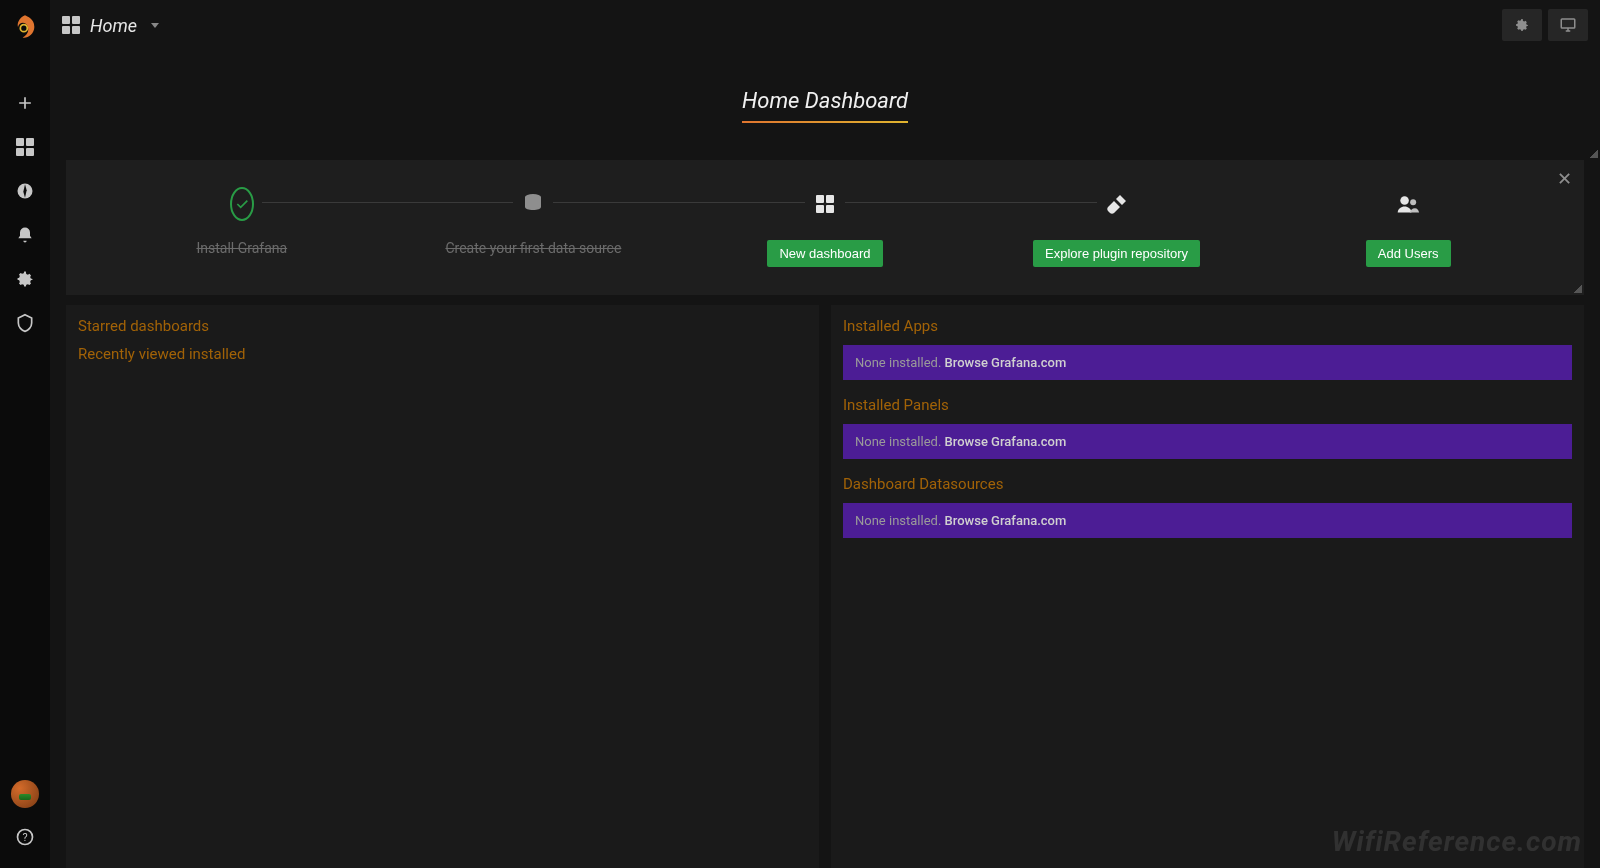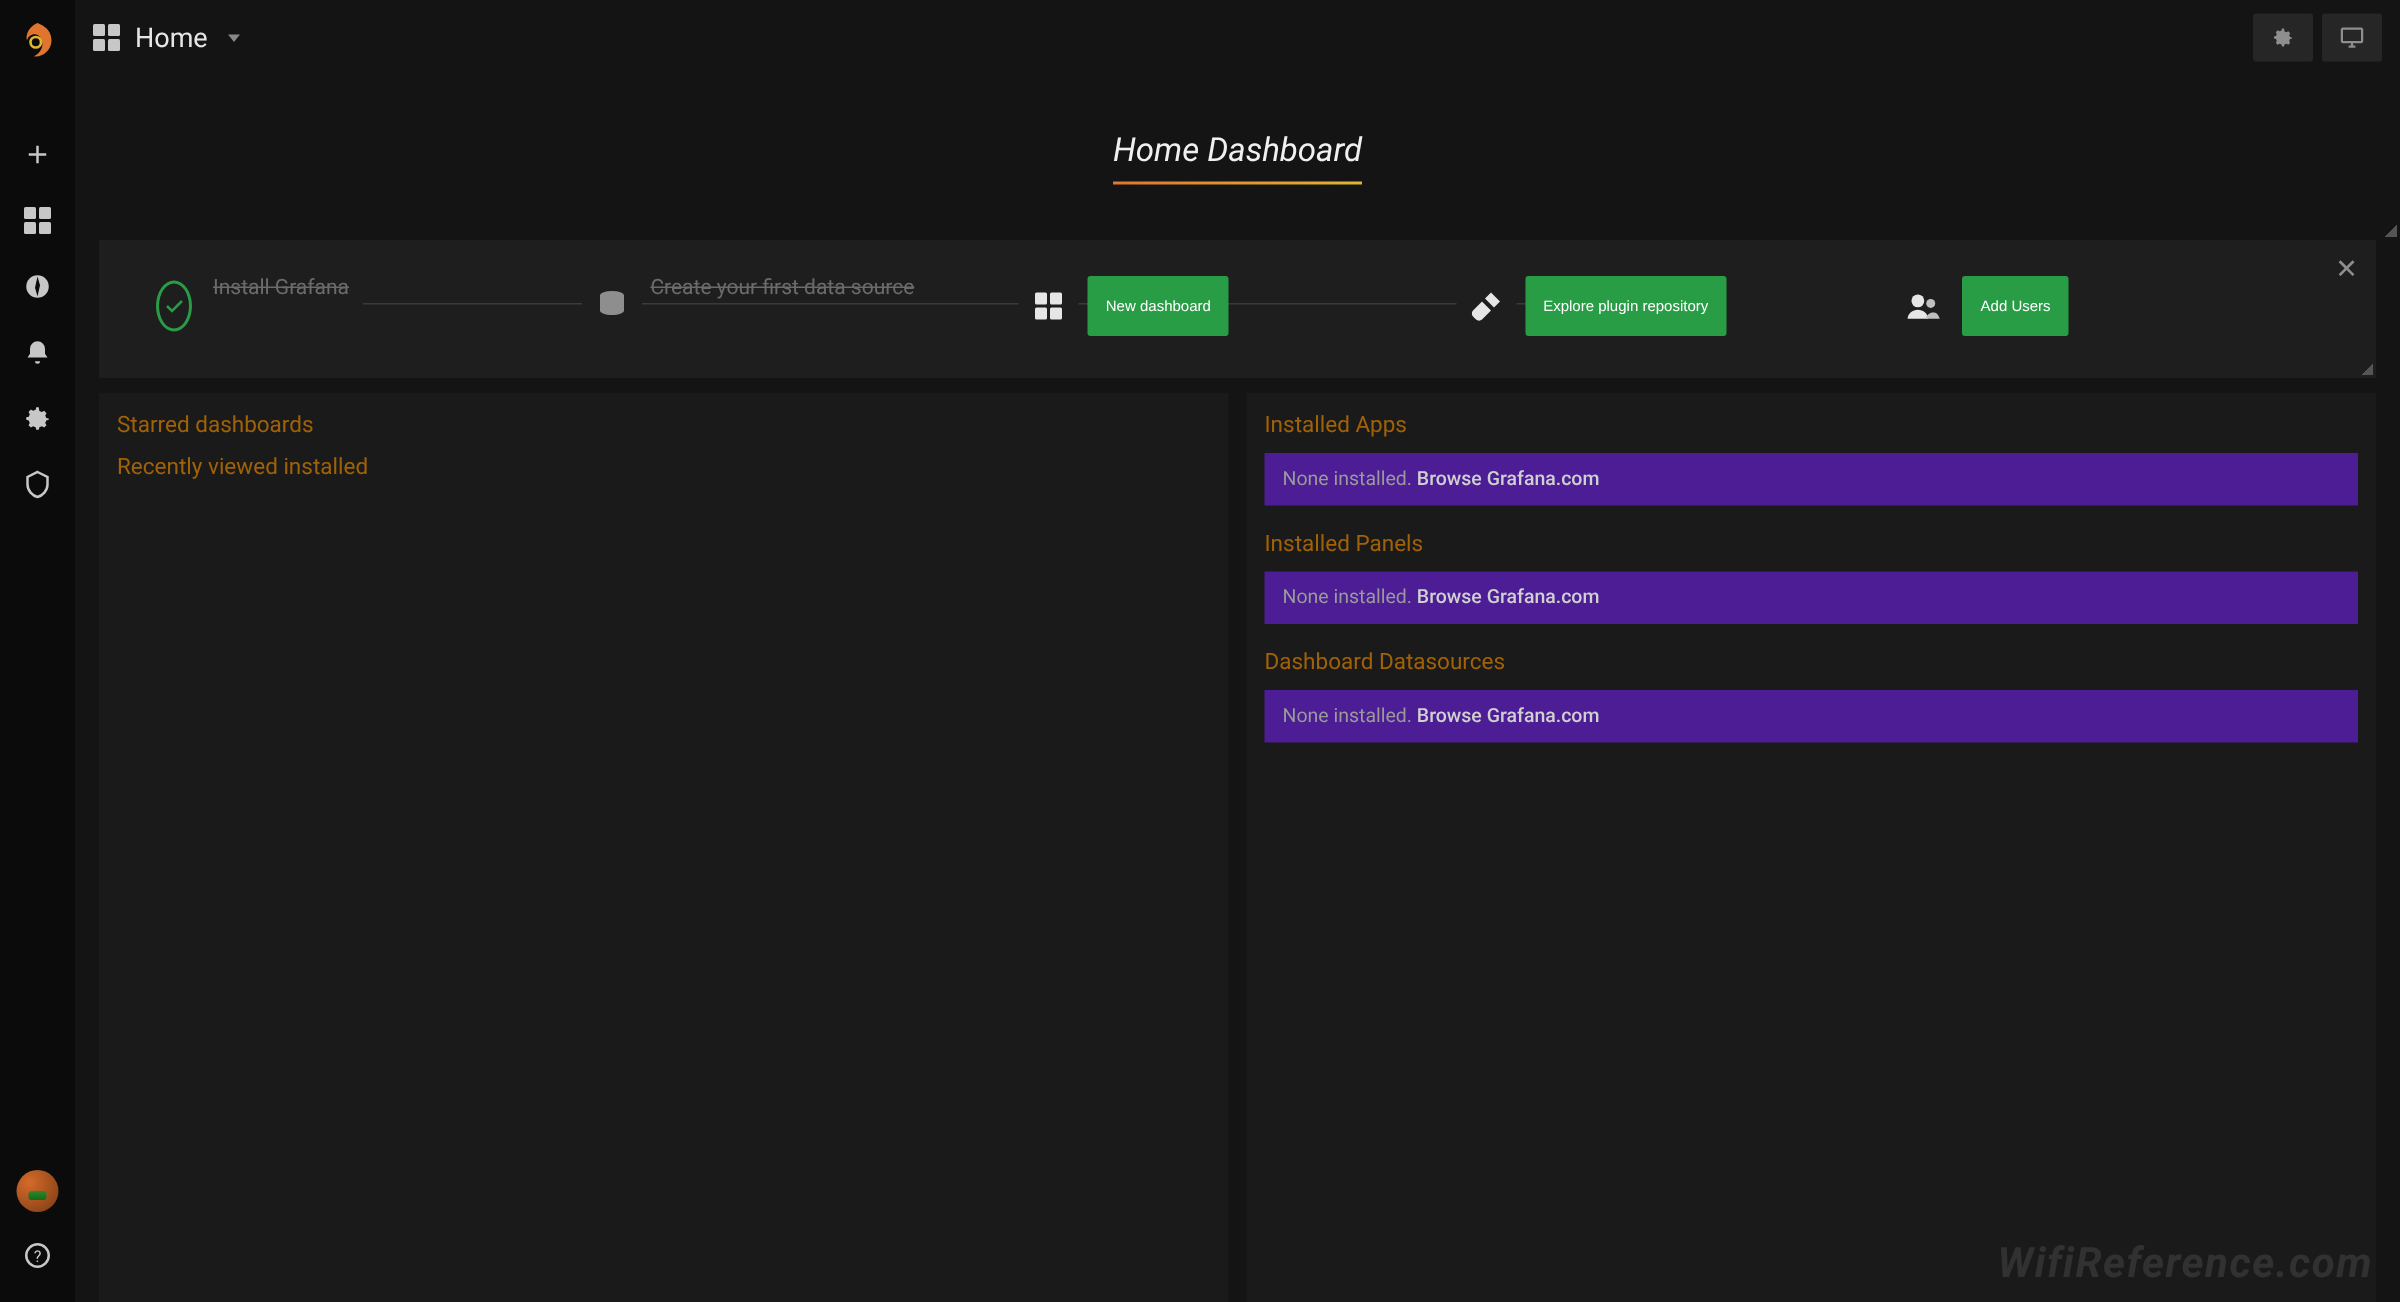--- a/index.html
+++ b/index.html
@@ -11,45 +11,45 @@
   .nav-icons { display: flex; flex-direction: column; align-items: center; gap: 22px; margin-top: 40px; }
   .nav-icon { width: 22px; height: 22px; display:flex; align-items:center; justify-content:center; cursor:pointer; }
   .nav-icon svg { fill: #c7c7c7; }
   .sidebar-spacer { flex: 1; }
   .sidebar-bottom { display:flex; flex-direction:column; align-items:center; gap:18px; margin-bottom: 20px; }
   .avatar { width: 28px; height:28px; border-radius:50%; background: radial-gradient(circle at 30% 30%, #d46b2a, #7a3a14); position:relative; cursor:pointer; }
   .avatar::after { content:""; position:absolute; left:8px; top:14px; width:12px; height:6px; background: linear-gradient(#2a8a2a,#196619); border-radius:2px; }
   .help-icon { width:22px; height:22px; display:flex; align-items:center; justify-content:center; cursor:pointer; }
 
   
-  .topbar { position: fixed; left: 50px; top: 0; right: 0; height: 50px; display: flex; align-items: center; padding: 4px 12px; background:#141414; }
+  .topbar { position: fixed; left: 50px; top: 0; right: 0; height: 50px; display: flex; align-items: center; padding: 4px 12px; background:#141414;font-style:italic; }
   .topbar-left { display:flex; align-items:center; gap:10px; cursor:pointer; }
   .grid4 { width:18px; height:18px; display:grid; grid-template-columns:1fr 1fr; grid-template-rows:1fr 1fr; gap:2px; }
   .grid4 span { background:#c7c7c7; border-radius:1px; }
   .topbar-title { font-size:18px; color:#e6e6e6; }
   .caret-down { width:0; height:0; border-left:4px solid transparent; border-right:4px solid transparent; border-top:5px solid #888; margin-left:4px; }
   .topbar-spacer { flex:1; }
   .topbar-right { display:flex; gap:6px; }
   .topbar-btn { width:40px; height:32px; background:#262626; display:flex; align-items:center; justify-content:center; cursor:pointer; border-radius:2px; }
 
   
   .main { position:absolute; left:50px; top:50px; right:0; bottom:0; background:#141414; }
   .hero { height:110px; display:flex; align-items:center; justify-content:center;font-style:italic; }
   .hero h1 { font-size:22px; font-weight:400; color:#f0f0f0; padding-bottom:8px; border-bottom:2px solid; border-image: linear-gradient(to right, #e0752f, #e0b52f) 1; }
 
   
   .steps-panel { position:relative; margin:0 16px 10px 16px; background:#1e1e1e; padding:24px 30px 28px 30px; }
   .steps-close { position:absolute; right:12px; top:8px; font-size:18px; color:#8e8e8e; cursor:pointer; }
   .steps-row { display:flex; align-items:flex-start; justify-content:space-between; }
-  .step { flex:1; display:flex; flex-direction:row; gap:6px; position:relative; }
+  .step { flex:1; display:flex; flex-direction:column; align-items:center; gap:16px; position:relative; }
   .step-line { position:absolute; top:18px; left:50%; right:-50%; height:1px; background:#3a3a3a; z-index:0; }
   .step:last-child .step-line { display:none; }
   .step-icon { width:40px; height:40px; display:flex; align-items:center; justify-content:center; z-index:1; background:#1e1e1e; padding:0 8px; }
   .step-label-done { color:#6b6b6b; text-decoration: line-through; font-size:14px; }
-  .step-btn { background:#299c46; color:#fff; border:none; padding:6px 12px; font-size:10px; cursor:pointer; border-radius:2px; }
+  .step-btn { background:#299c46; color:#fff; border:none; padding:6px 12px; font-size:13px; cursor:pointer; border-radius:2px; }
 
   .check-circle { width:34px; height:34px; border:2px solid #299c46; border-radius:50%; display:flex; align-items:center; justify-content:center; }
   .check-circle svg { stroke:#299c46; }
 
   
   .cols { display:flex; gap:12px; margin:0 16px; }
   .col { flex:1; background:#1a1a1a; padding:12px 12px 400px 12px; }
   .col h3 { font-size:15px; font-weight:400; color:#a16207; margin-bottom:10px; }
   .section { margin-bottom:16px; }
   .empty-box { background:#4c1d95; padding:10px 12px; font-size:13px; color:#9a9a9a; }

